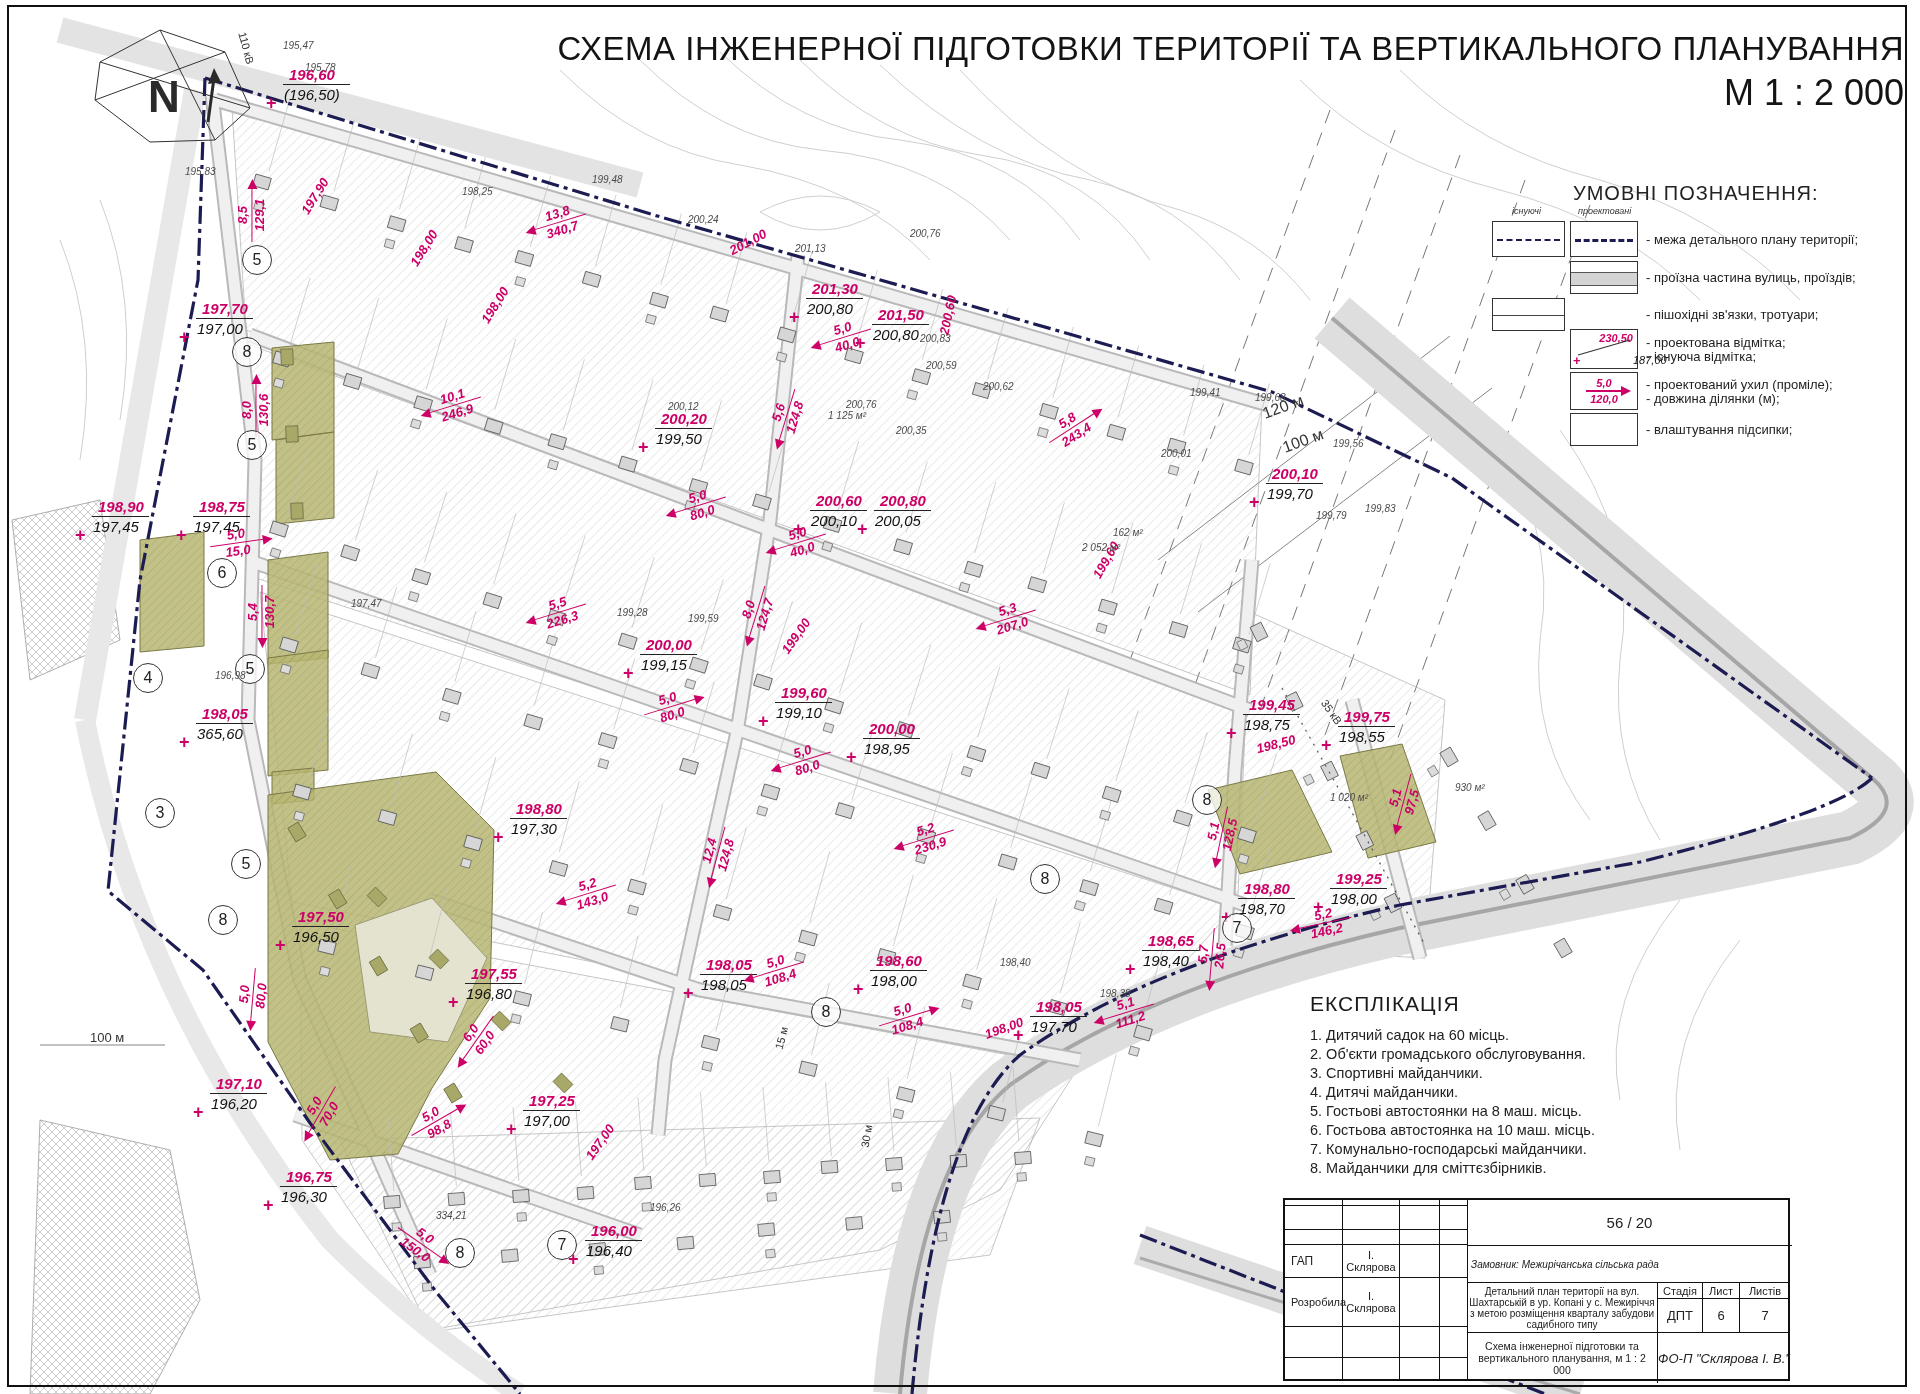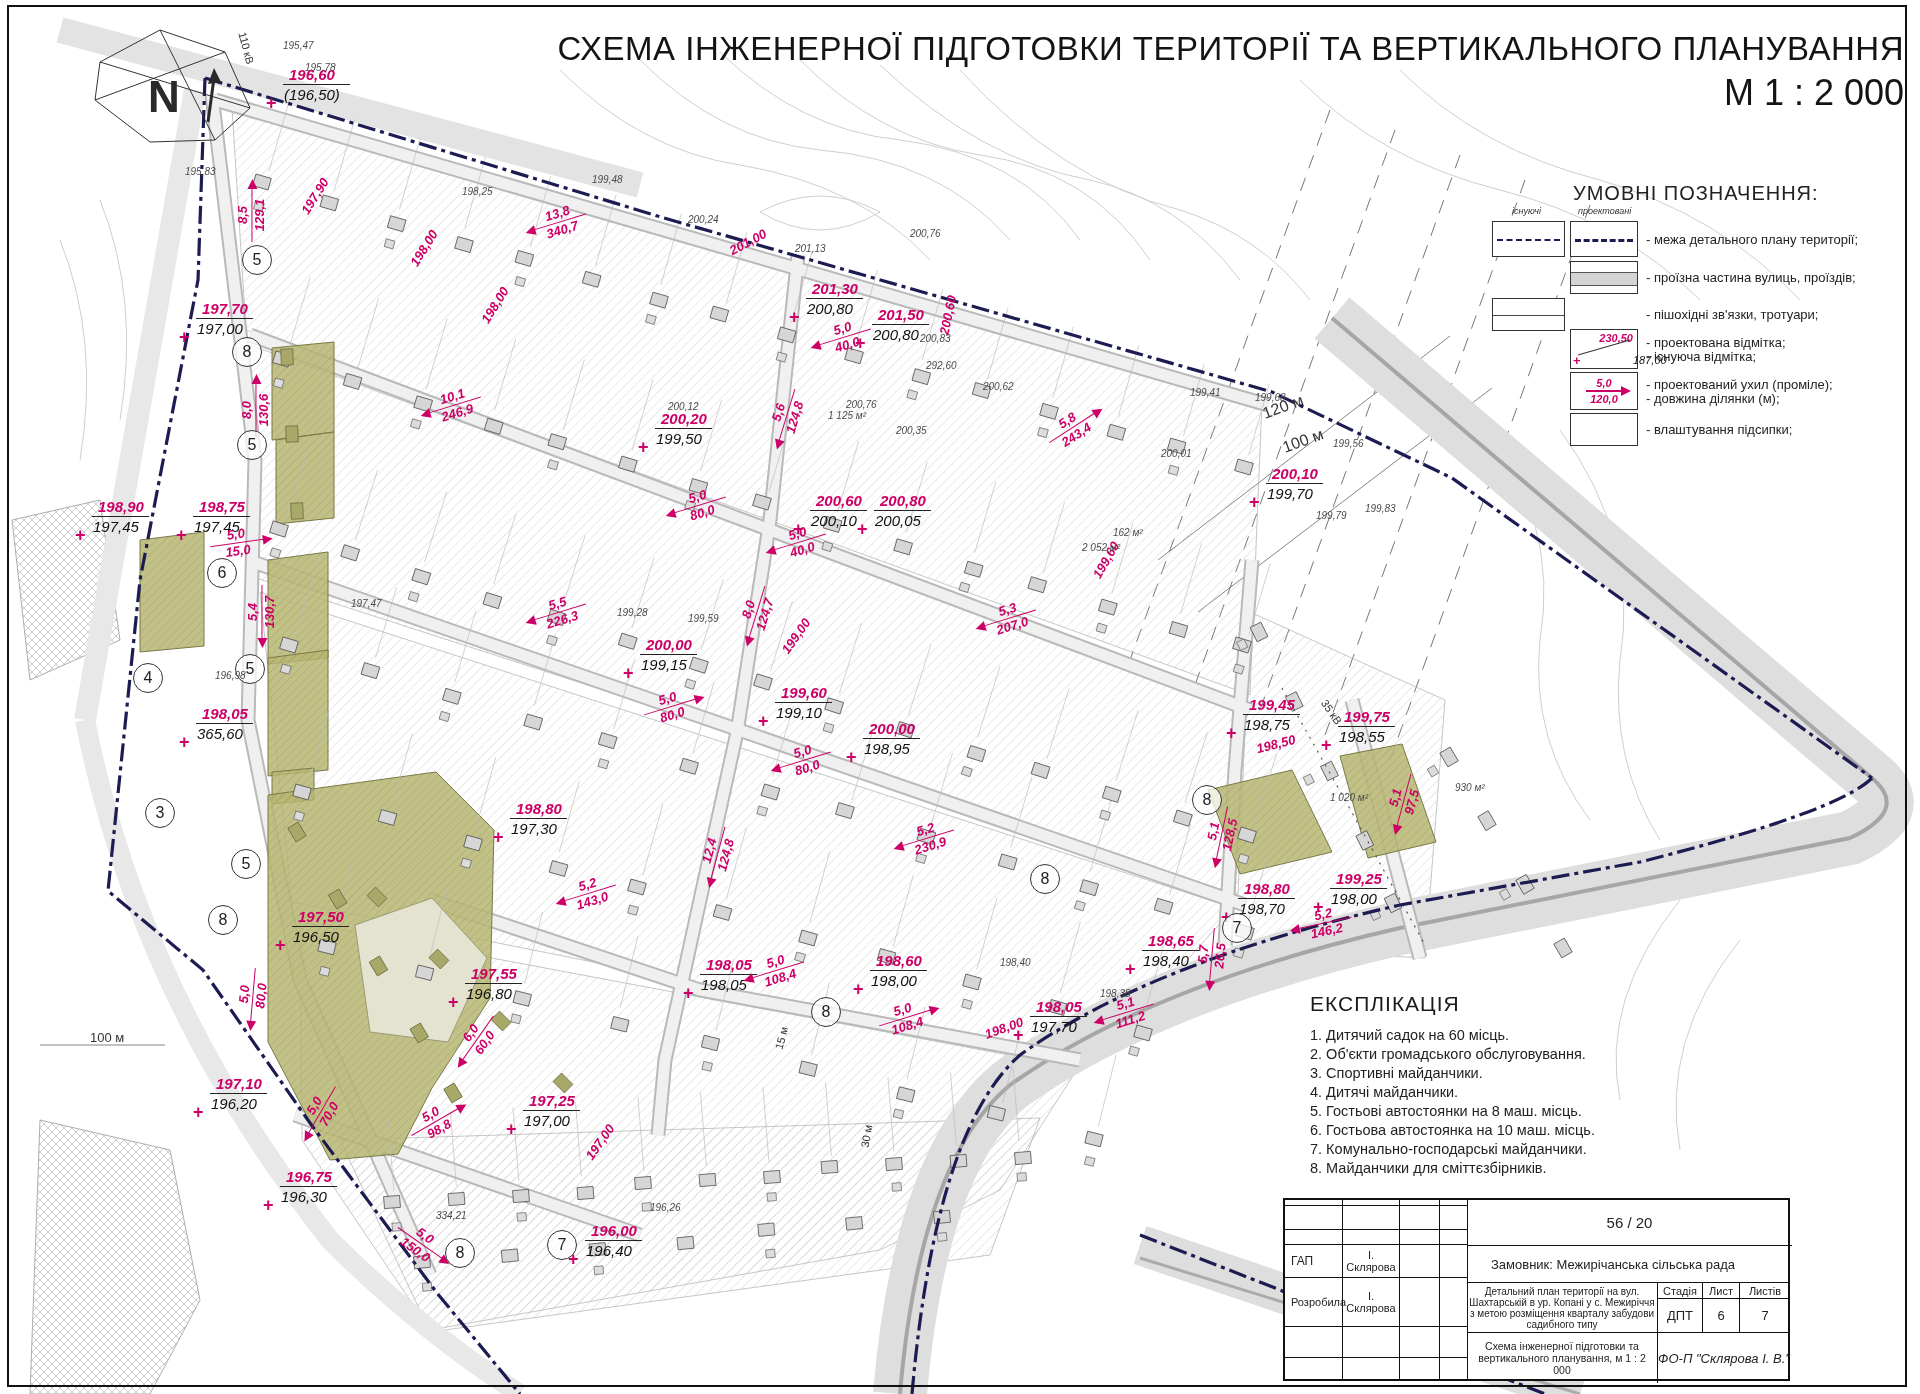--- a/index.html
+++ b/index.html
@@ -800,21 +800,21 @@
       <div class="circ" style="left: 562px; top: 1245px;">7</div>
       <div class="minl" style="left: 283px; top: 40px;">195,47</div>
       <div class="minl" style="left: 305px; top: 62px;">195,78</div>
       <div class="minl" style="left: 185px; top: 166px;">195,83</div>
       <div class="minl" style="left: 462px; top: 174px; margin-top: 12px;">198,25</div>
       <div class="minl" style="left: 592px; top: 174px;">199,48</div>
       <div class="minl" style="left: 688px; top: 214px;">200,24</div>
       <div class="minl" style="left: 795px; top: 243px;">201,13</div>
       <div class="minl" style="left: 910px; top: 228px;">200,76</div>
       <div class="minl" style="left: 920px; top: 307px; margin-top: 26px;">200,83</div>
-      <div class="minl" style="left: 926px; top: 360px;">292,60</div>
+      <div class="minl" style="left: 926px; top: 360px;">200,59</div>
       <div class="minl" style="left: 983px; top: 381px;">200,62</div>
       <div class="minl" style="left: 668px; top: 401px;">200,12</div>
       <div class="minl" style="left: 846px; top: 399px;">200,76</div>
       <div class="minl" style="left: 828px; top: 410px;">1 125 м²</div>
       <div class="minl" style="left: 896px; top: 425px;">200,35</div>
       <div class="minl" style="left: 1190px; top: 387px;">199,41</div>
       <div class="minl" style="left: 1255px; top: 392px;">199,68</div>
       <div class="minl" style="left: 1333px; top: 438px;">199,56</div>
       <div class="minl" style="left: 1316px; top: 510px;">199,79</div>
       <div class="minl" style="left: 1365px; top: 503px;">199,83</div>
@@ -917,21 +917,21 @@
     <div style="position:absolute;left:0;width:182px;top:44px;border-top:1.2px solid #111;"></div>
     <div style="position:absolute;left:0;width:182px;top:77px;border-top:1.2px solid #111;"></div>
     <div style="position:absolute;left:0;width:182px;top:126px;border-top:1.2px solid #111;"></div>
     <div style="position:absolute;left:0;width:182px;top:157px;border-top:1.2px solid #111;"></div>
     <div class="cell" style="left:2px;top:44px;width:55px;height:33px;justify-content:flex-start;padding-left:4px;">ГАП</div>
     <div class="cell" style="left:58px;top:44px;width:56px;height:33px;font-size:11px;">І. Склярова</div>
     <div class="cell" style="left:2px;top:77px;width:55px;height:49px;justify-content:flex-start;padding-left:4px;font-size:11px;">Розробила</div>
     <div class="cell" style="left:58px;top:77px;width:56px;height:49px;font-size:11px;">І. Склярова</div>
 
     <div class="cell" style="left:182px;top:0;width:325px;height:45px;font-size:15px;">56 / 20</div>
-    <div class="cell bt" style="left:182px;top:45px;width:325px;height:37px;justify-content:flex-start;padding-left:24px;font-size:13px;">Замовник:  Межирічанська сільська рада</div>
+    <div class="cell bt" style="left:182px;top:45px;width:325px;height:37px;justify-content:flex-start;padding-left:4px;font-size:10px;font-style:italic;">Замовник:  Межирічанська сільська рада</div>
     <div class="cell bt" style="left:182px;top:82px;width:190px;height:50px;font-size:10px;padding:2px;">Детальний план території на вул. Шахтарській в ур. Копані у с. Межиріччя з метою розміщення кварталу забудови садибного типу</div>
     <div class="cell bt bl" style="left:372px;top:82px;width:45px;height:16px;font-size:11px;">Стадія</div>
     <div class="cell bt bl" style="left:417px;top:82px;width:37px;height:16px;font-size:11px;">Лист</div>
     <div class="cell bt bl" style="left:454px;top:82px;width:51px;height:16px;font-size:11px;">Листів</div>
     <div class="cell bt bl" style="left:372px;top:98px;width:45px;height:34px;font-size:13px;">ДПТ</div>
     <div class="cell bt bl" style="left:417px;top:98px;width:37px;height:34px;font-size:13px;">6</div>
     <div class="cell bt bl" style="left:454px;top:98px;width:51px;height:34px;font-size:13px;">7</div>
     <div class="cell bt" style="left:182px;top:132px;width:190px;height:51px;font-size:10.5px;padding:2px;">Схема інженерної підготовки та вертикального планування, м 1 : 2 000</div>
     <div class="cell bt bl" style="left:372px;top:132px;width:133px;height:51px;font-style:italic;font-size:13px;">ФО-П "Склярова І. В."</div>
   </div>

